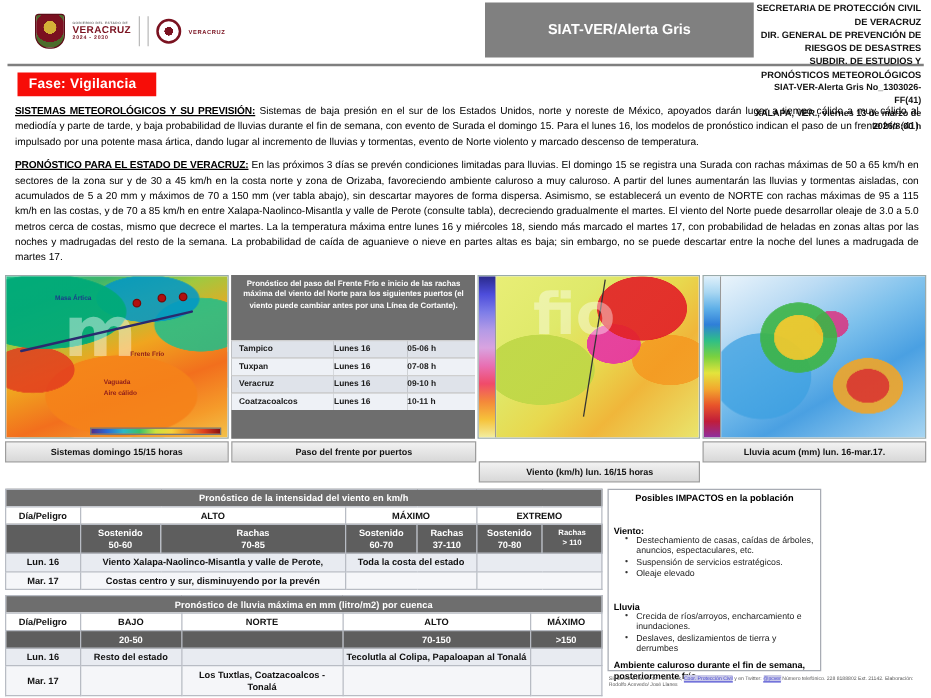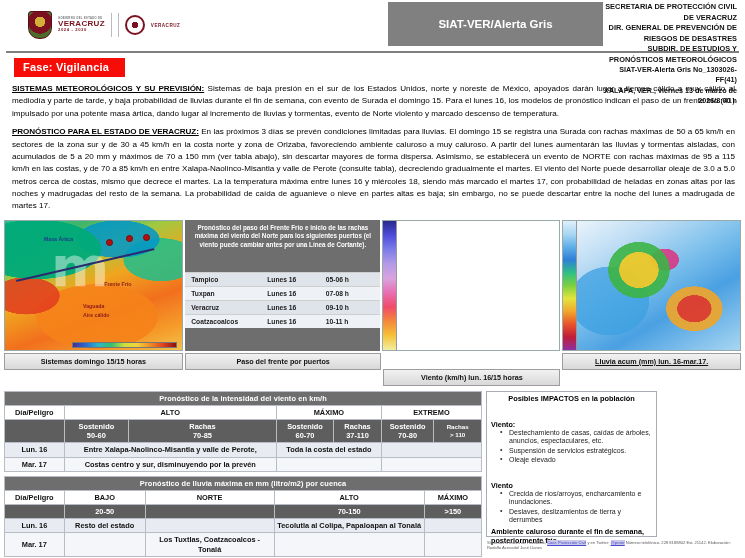--- a/index.html
+++ b/index.html
@@ -123,21 +123,21 @@
       linear-gradient(150deg,#eaf4fb 0%,#bcdcf4 22%,#7cc0ec 45%,#4aa0e2 66%,#a8d6f2 100%);
   }
   .map4 .wm{position:absolute;left:16%;top:12%;font-size:44px;color:rgba(255,255,255,.38);
     font-weight:bold;line-height:1;font-family:"DejaVu Sans",sans-serif;}
 
   
   .caps{display:flex;margin:2px 4px 0 4px;gap:2px;}
   .cap{height:15px;display:flex;align-items:center;justify-content:center;
     font-size:7.2px;font-weight:bold;color:#111;
     background:linear-gradient(180deg,#f2f2f2,#d8d8d8);border:1px solid #9d9d9d;}
-  .cw1{width:178px;} .cw2{width:196px;} .cw3{width:176px;margin-top:16px;} .cw4{width:178px;text-decoration:underline;}
+  .cw1{width:178px;} .cw2{width:196px;} .cw3{width:176px;margin-top:16px;} .cw4{width:178px;}
 
   
   .lower{display:flex;margin:5px 4px 0 4px;gap:4px;}
   .tables{width:566px;}
   .tbl{width:100%;border-collapse:collapse;table-layout:fixed;}
   .tbl td,.tbl th{border:1px solid #b8bcc4;font-size:7.4px;padding:2px 2px;text-align:center;}
   .t-title{background:#6e6e6e;color:#fff;font-weight:bold;font-size:7.6px;padding:3px 0;letter-spacing:.1px;}
   .t-cat{background:#fff;font-weight:bold;font-size:7.8px;color:#111;padding:3px 0;}
   .t-sub{background:#5e5e5e;color:#fff;font-weight:bold;font-size:7.1px;line-height:1.25;padding:3px 0;}
   .t-sub.small{font-size:6.2px;}
@@ -249,20 +249,24 @@
             <td class="c1">Coatzacoalcos</td>
             <td class="c2">Lunes 16</td>
             <td class="c3">10-11 h</td>
           </tr>
         </tbody>
       </table>
     </div>
 
     <div class="panel p3">
       <div class="scale3"></div>
+      <div class="map3">
+        <div class="coast"></div>
+        <div class="wm">fio</div>
+      </div>
     </div>
 
     <div class="panel p4">
       <div class="scale4"></div>
       <div class="map4">
         <div class="wm">&nbsp;</div>
       </div>
     </div>
   </div>
 
@@ -321,21 +325,21 @@
               <span>Sostenido</span><br>
               <span>70-80</span>
             </td>
             <td class="t-sub small">
               <span>Rachas</span><br>
               <span>&gt; 110</span>
             </td>
           </tr>
           <tr>
             <td class="t-day">Lun. 16</td>
-            <td class="t-cell" colspan="2">Entre Xalapa-Naolinco-Misantla y valle de Perote,</td>
+            <td class="t-cell" colspan="2">Viento Xalapa-Naolinco-Misantla y valle de Perote,</td>
             <td class="t-cell" colspan="2">Toda la costa del estado</td>
             <td class="t-empty" colspan="2"></td>
           </tr>
           <tr>
             <td class="t-day alt">Mar. 17</td>
             <td class="t-cell alt" colspan="2">Costas centro y sur, disminuyendo por la prevén</td>
             <td class="t-empty alt" colspan="2"></td>
             <td class="t-empty alt" colspan="2"></td>
           </tr>
         </tbody>
@@ -389,21 +393,21 @@
 
     <div>
       <div class="impacts">
         <div class="imp-title">Posibles IMPACTOS en la población</div>
         <div class="imp-h">Viento:</div>
         <ul class="imp-ul">
           <li>Destechamiento de casas, caídas de árboles, anuncios, espectaculares, etc.</li>
           <li>Suspensión de servicios estratégicos.</li>
           <li>Oleaje elevado</li>
         </ul>
-        <div class="imp-h">Viento</div>
+        <div class="imp-h">Lluvia</div>
         <ul class="imp-ul">
           <li>Crecida de ríos/arroyos, encharcamiento e inundaciones.</li>
           <li>Deslaves, deslizamientos de tierra y derrumbes</li>
         </ul>
         <div class="imp-note">Ambiente caluroso durante el fin de semana, posteriormente frío.</div>
       </div>
 
       <div class="footnote">
         <span>Síguenos a través de Facebook, </span><a href="#" class="fn-hl">Coor. Protección Civil</a><span> y en Twitter: </span><a href="#" class="fn-hl">@pcver</a><span> Número telefónico. 228 8188802 Ext. 21142. Elaboración: Rodolfo Acevedo/ José Llanes</span>
       </div>

